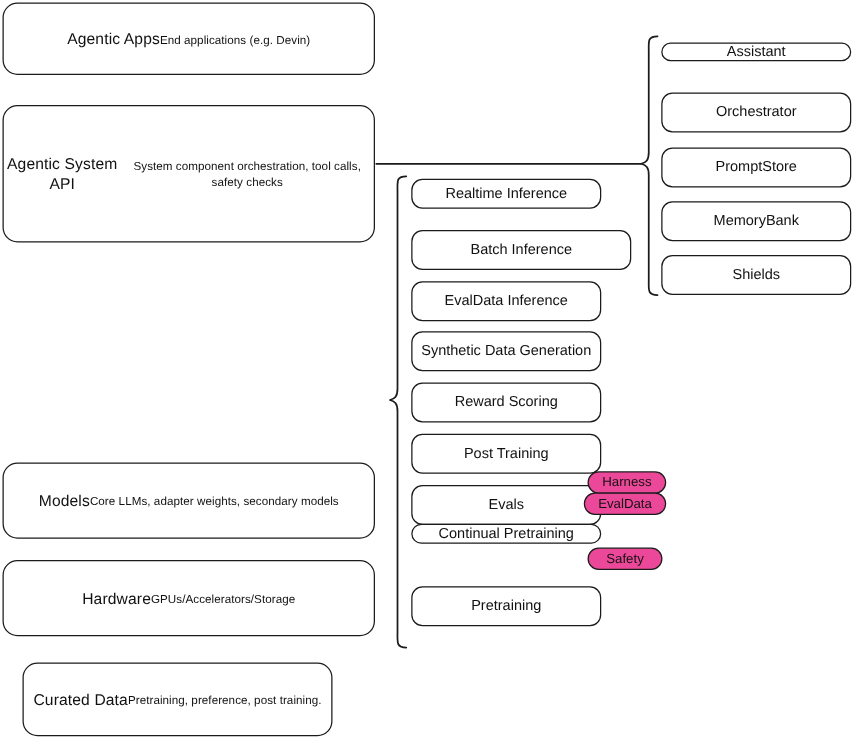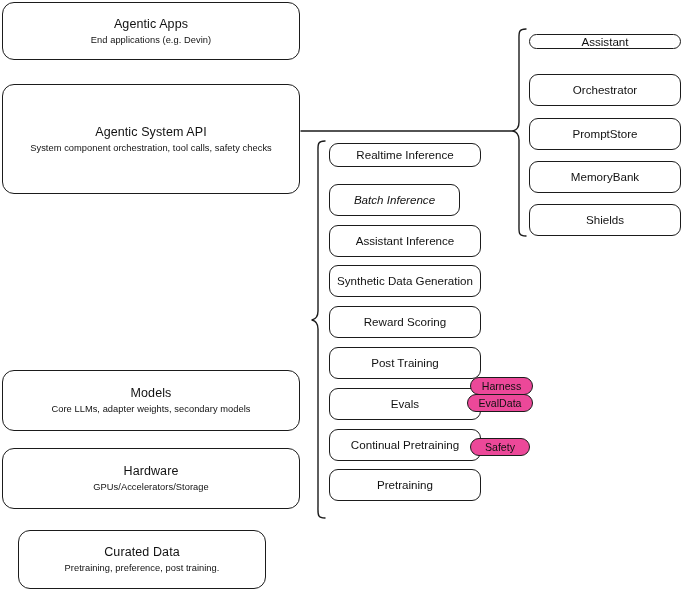--- a/index.html
+++ b/index.html
@@ -21,21 +21,21 @@
   }
 
   
   .box {
     position: absolute;
     box-sizing: border-box;
     border: 1.4px solid #1b1b1b;
     border-radius: 12px;
     background: #ffffff;
     display: flex;
-    flex-direction: column;
+    flex-direction: row;
     align-items: center;
     justify-content: center;
     text-align: center;
   }
 
   
   .layer-title {
     font-size: 12.5px;
     line-height: 16px;
     color: #111111;
@@ -153,45 +153,45 @@
 
   <div class="box" style="left:18px; top:530px; width:248px; height:59px;">
     <div class="layer-title">Curated Data</div>
     <div class="layer-sub">Pretraining, preference, post training.</div>
   </div>
 
   <div class="item-box" style="left:329px; top:143px; width:152px; height:24px;">
     <span class="item-label">Realtime Inference</span>
   </div>
 
-  <div class="item-box" style="left:329px; top:184px; width:131px; height:32px;font-style:italic;">
+  <div class="item-box" style="left:329px; top:184px; width:176px; height:32px;">
     <span class="item-label">Batch Inference</span>
   </div>
 
   <div class="item-box" style="left:329px; top:225px; width:152px; height:32px;">
-    <span class="item-label">Assistant Inference</span>
+    <span class="item-label">EvalData Inference</span>
   </div>
 
   <div class="item-box" style="left:329px; top:265px; width:152px; height:32px;">
     <span class="item-label">Synthetic Data Generation</span>
   </div>
 
   <div class="item-box" style="left:329px; top:306px; width:152px; height:32px;">
     <span class="item-label">Reward Scoring</span>
   </div>
 
   <div class="item-box" style="left:329px; top:347px; width:152px; height:32px;">
     <span class="item-label">Post Training</span>
   </div>
 
   <div class="item-box" style="left:329px; top:388px; width:152px; height:32px;">
     <span class="item-label">Evals</span>
   </div>
 
-  <div class="item-box" style="left:329px; top:429px; width:152px; height:32px;">
+  <div class="item-box" style="left:329px; top:419px; width:152px; height:16px;">
     <span class="item-label">Continual Pretraining</span>
   </div>
 
   <div class="item-box" style="left:329px; top:469px; width:152px; height:32px;">
     <span class="item-label">Pretraining</span>
   </div>
 
   <div class="pill" style="left:470px; top:377px; width:63px; height:18px;">
     <span class="pill-label">Harness</span>
   </div>

